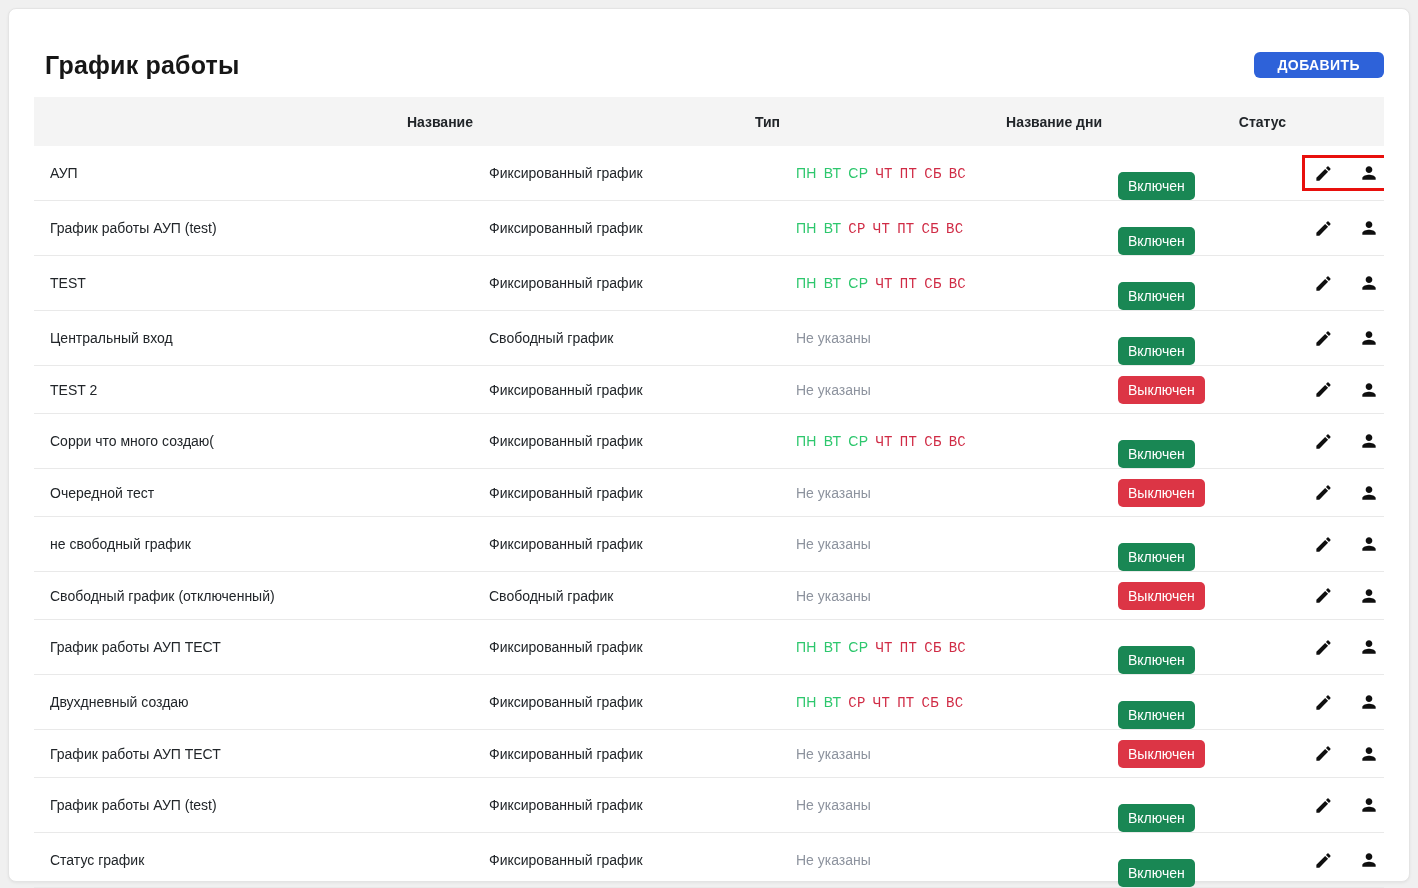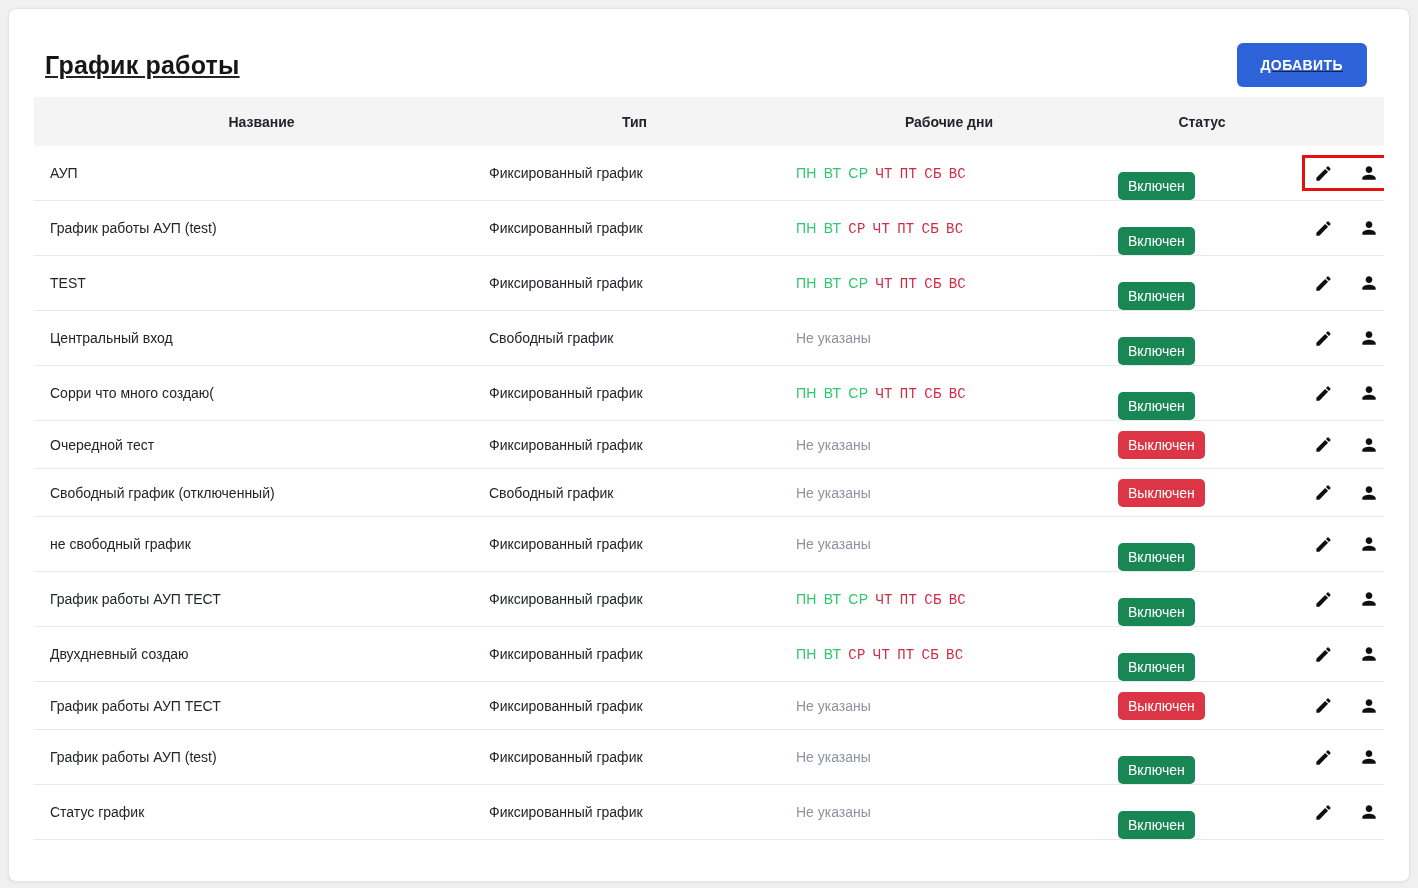--- a/index.html
+++ b/index.html
@@ -15,36 +15,35 @@
   }
   .card{
     position:absolute; left:8px; top:8px; right:8px; bottom:6px;
     background:#fff; border:1px solid #e4e4e4; border-radius:8px;
     box-shadow:0 1px 3px rgba(0,0,0,.06);
     padding:0 25px;
   }
   .topbar{
     height:88px; display:flex; align-items:center; justify-content:space-between;
     padding-top:24px;
-    text-decoration:underline;
   }
   .page-title{
     font-size:25px; font-weight:bold; color:#161616; margin-left:11px;
     letter-spacing:.2px;
   }
   .btn-add{
     background:var(--accent-blue); color:#fff; border:none; cursor:pointer;
     font-family:inherit; font-size:14px; font-weight:bold; letter-spacing:.4px;
-    height:44px; padding:0 24px; border-radius:6px; margin-right:17px;
+    height:26px; padding:0 24px; border-radius:6px; 
   }
   table{width:100%; border-collapse:collapse; table-layout:fixed;}
   col.c-name{width:439px;} col.c-type{width:307px;} col.c-days{width:322px;}
   col.c-status{width:184px;} col.c-actions{width:auto;}
   thead th{
-    background:#f4f4f4; text-align:center; font-size:14px; font-weight:bold;
+    background:#f4f4f4; text-align:right; font-size:14px; font-weight:bold;
     color:#212529; height:49px; padding:0 0 0 16px; vertical-align:middle;
   }
   tbody td{
     height:48px; padding:0 0 0 16px; vertical-align:middle; font-size:14px;
     border-bottom:1px solid #e9e9e9; white-space:nowrap; overflow:hidden;
   }
   .day{margin-right:7px; letter-spacing:.3px;margin-top:12px;}
   .day.on{color:var(--day-on);}
   .day.off{color:var(--day-off);font-family:Liberation Mono, monospace;}
   .na{color:var(--muted);}
@@ -80,21 +79,21 @@
       <col class="c-name">
         <col class="c-type">
         <col class="c-days">
         <col class="c-status">
         <col class="c-actions">
     </colgroup>
     <thead>
       <tr>
         <th>Название</th>
         <th>Тип</th>
-        <th>Рабочие дни</th>
+        <th>Название дни</th>
         <th>Статус</th>
         <th></th>
       </tr>
     </thead>
     <tbody id="rows">
         <tr>
           <td>АУП</td>
           <td>Фиксированный график</td>
           <td><span class="day on">ПН</span><span class="day on">ВТ</span><span class="day on">СР</span><span class="day off">ЧТ</span><span class="day off">ПТ</span><span class="day off">СБ</span><span class="day off">ВС</span></td>
           <td><span class="badge on">Включен</span></td>
@@ -159,20 +158,38 @@
                 </svg>
               </button>
               <button class="icon-btn">
                 <svg width="20" height="20" viewBox="0 0 24 24">
                   <path d="M12 12c2.21 0 4-1.79 4-4s-1.79-4-4-4-4 1.79-4 4 1.79 4 4 4zm0 2c-2.67 0-8 1.34-8 4v2h16v-2c0-2.66-5.33-4-8-4z"></path>
                 </svg>
               </button>
             </span></td>
         </tr>
         <tr>
+          <td>TEST 2</td>
+          <td>Фиксированный график</td>
+          <td><span class="na">Не указаны</span></td>
+          <td><span class="badge off">Выключен</span></td>
+          <td class="actions-cell"><span class="icon-box">
+              <button class="icon-btn">
+                <svg width="19" height="19" viewBox="0 0 24 24">
+                  <path d="M3 17.25V21h3.75L17.81 9.94l-3.75-3.75L3 17.25zM20.71 7.04c.39-.39.39-1.02 0-1.41l-2.34-2.34a.996.996 0 0 0-1.41 0l-1.83 1.83 3.75 3.75 1.83-1.83z"></path>
+                </svg>
+              </button>
+              <button class="icon-btn">
+                <svg width="20" height="20" viewBox="0 0 24 24">
+                  <path d="M12 12c2.21 0 4-1.79 4-4s-1.79-4-4-4-4 1.79-4 4 1.79 4 4 4zm0 2c-2.67 0-8 1.34-8 4v2h16v-2c0-2.66-5.33-4-8-4z"></path>
+                </svg>
+              </button>
+            </span></td>
+        </tr>
+        <tr>
           <td>Сорри что много создаю(</td>
           <td>Фиксированный график</td>
           <td><span class="day on">ПН</span><span class="day on">ВТ</span><span class="day on">СР</span><span class="day off">ЧТ</span><span class="day off">ПТ</span><span class="day off">СБ</span><span class="day off">ВС</span></td>
           <td><span class="badge on">Включен</span></td>
           <td class="actions-cell"><span class="icon-box">
               <button class="icon-btn">
                 <svg width="19" height="19" viewBox="0 0 24 24">
                   <path d="M3 17.25V21h3.75L17.81 9.94l-3.75-3.75L3 17.25zM20.71 7.04c.39-.39.39-1.02 0-1.41l-2.34-2.34a.996.996 0 0 0-1.41 0l-1.83 1.83 3.75 3.75 1.83-1.83z"></path>
                 </svg>
               </button>
@@ -181,56 +198,56 @@
                   <path d="M12 12c2.21 0 4-1.79 4-4s-1.79-4-4-4-4 1.79-4 4 1.79 4 4 4zm0 2c-2.67 0-8 1.34-8 4v2h16v-2c0-2.66-5.33-4-8-4z"></path>
                 </svg>
               </button>
             </span></td>
         </tr>
         <tr>
           <td>Очередной тест</td>
           <td>Фиксированный график</td>
           <td><span class="na">Не указаны</span></td>
           <td><span class="badge off">Выключен</span></td>
+          <td class="actions-cell"><span class="icon-box">
+              <button class="icon-btn">
+                <svg width="19" height="19" viewBox="0 0 24 24">
+                  <path d="M3 17.25V21h3.75L17.81 9.94l-3.75-3.75L3 17.25zM20.71 7.04c.39-.39.39-1.02 0-1.41l-2.34-2.34a.996.996 0 0 0-1.41 0l-1.83 1.83 3.75 3.75 1.83-1.83z"></path>
+                </svg>
+              </button>
+              <button class="icon-btn">
+                <svg width="20" height="20" viewBox="0 0 24 24">
+                  <path d="M12 12c2.21 0 4-1.79 4-4s-1.79-4-4-4-4 1.79-4 4 1.79 4 4 4zm0 2c-2.67 0-8 1.34-8 4v2h16v-2c0-2.66-5.33-4-8-4z"></path>
+                </svg>
+              </button>
+            </span></td>
+        </tr>
+        <tr>
+          <td>не свободный график</td>
+          <td>Фиксированный график</td>
+          <td><span class="na">Не указаны</span></td>
+          <td><span class="badge on">Включен</span></td>
           <td class="actions-cell"><span class="icon-box">
               <button class="icon-btn">
                 <svg width="19" height="19" viewBox="0 0 24 24">
                   <path d="M3 17.25V21h3.75L17.81 9.94l-3.75-3.75L3 17.25zM20.71 7.04c.39-.39.39-1.02 0-1.41l-2.34-2.34a.996.996 0 0 0-1.41 0l-1.83 1.83 3.75 3.75 1.83-1.83z"></path>
                 </svg>
               </button>
               <button class="icon-btn">
                 <svg width="20" height="20" viewBox="0 0 24 24">
                   <path d="M12 12c2.21 0 4-1.79 4-4s-1.79-4-4-4-4 1.79-4 4 1.79 4 4 4zm0 2c-2.67 0-8 1.34-8 4v2h16v-2c0-2.66-5.33-4-8-4z"></path>
                 </svg>
               </button>
             </span></td>
         </tr>
         <tr>
           <td>Свободный график (отключенный)</td>
           <td>Свободный график</td>
           <td><span class="na">Не указаны</span></td>
           <td><span class="badge off">Выключен</span></td>
-          <td class="actions-cell"><span class="icon-box">
-              <button class="icon-btn">
-                <svg width="19" height="19" viewBox="0 0 24 24">
-                  <path d="M3 17.25V21h3.75L17.81 9.94l-3.75-3.75L3 17.25zM20.71 7.04c.39-.39.39-1.02 0-1.41l-2.34-2.34a.996.996 0 0 0-1.41 0l-1.83 1.83 3.75 3.75 1.83-1.83z"></path>
-                </svg>
-              </button>
-              <button class="icon-btn">
-                <svg width="20" height="20" viewBox="0 0 24 24">
-                  <path d="M12 12c2.21 0 4-1.79 4-4s-1.79-4-4-4-4 1.79-4 4 1.79 4 4 4zm0 2c-2.67 0-8 1.34-8 4v2h16v-2c0-2.66-5.33-4-8-4z"></path>
-                </svg>
-              </button>
-            </span></td>
-        </tr>
-        <tr>
-          <td>не свободный график</td>
-          <td>Фиксированный график</td>
-          <td><span class="na">Не указаны</span></td>
-          <td><span class="badge on">Включен</span></td>
           <td class="actions-cell"><span class="icon-box">
               <button class="icon-btn">
                 <svg width="19" height="19" viewBox="0 0 24 24">
                   <path d="M3 17.25V21h3.75L17.81 9.94l-3.75-3.75L3 17.25zM20.71 7.04c.39-.39.39-1.02 0-1.41l-2.34-2.34a.996.996 0 0 0-1.41 0l-1.83 1.83 3.75 3.75 1.83-1.83z"></path>
                 </svg>
               </button>
               <button class="icon-btn">
                 <svg width="20" height="20" viewBox="0 0 24 24">
                   <path d="M12 12c2.21 0 4-1.79 4-4s-1.79-4-4-4-4 1.79-4 4 1.79 4 4 4zm0 2c-2.67 0-8 1.34-8 4v2h16v-2c0-2.66-5.33-4-8-4z"></path>
                 </svg>

